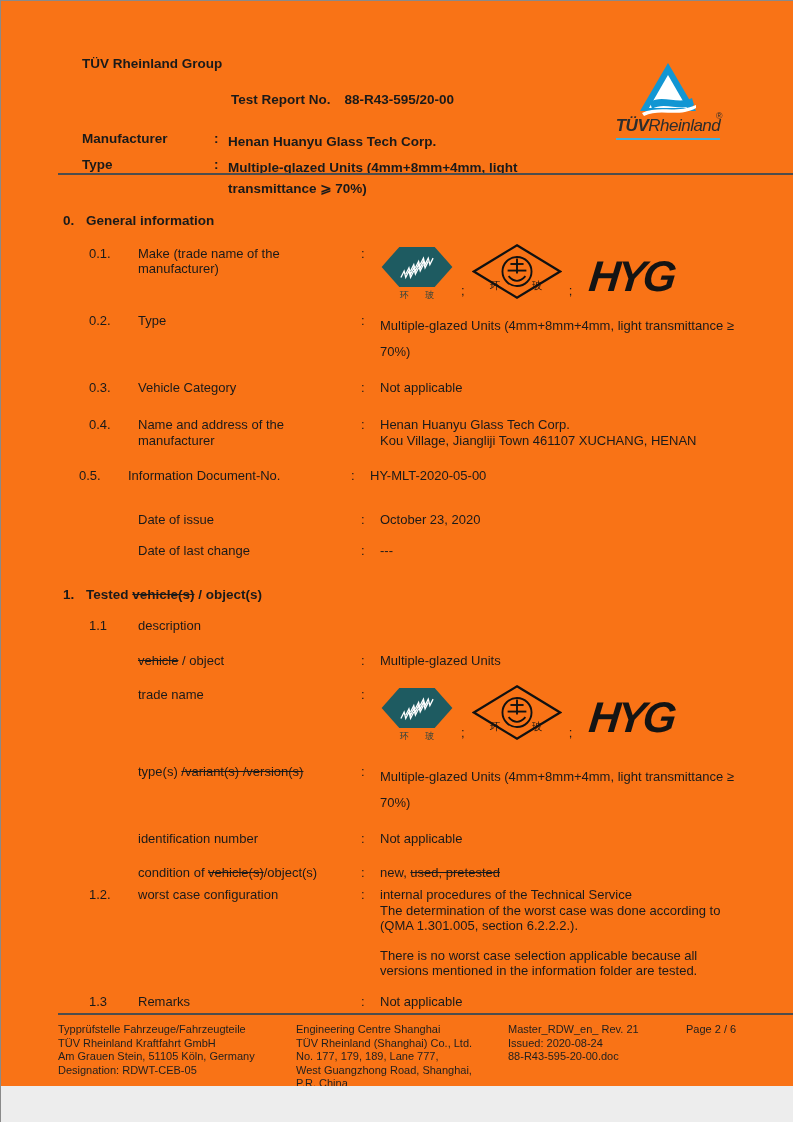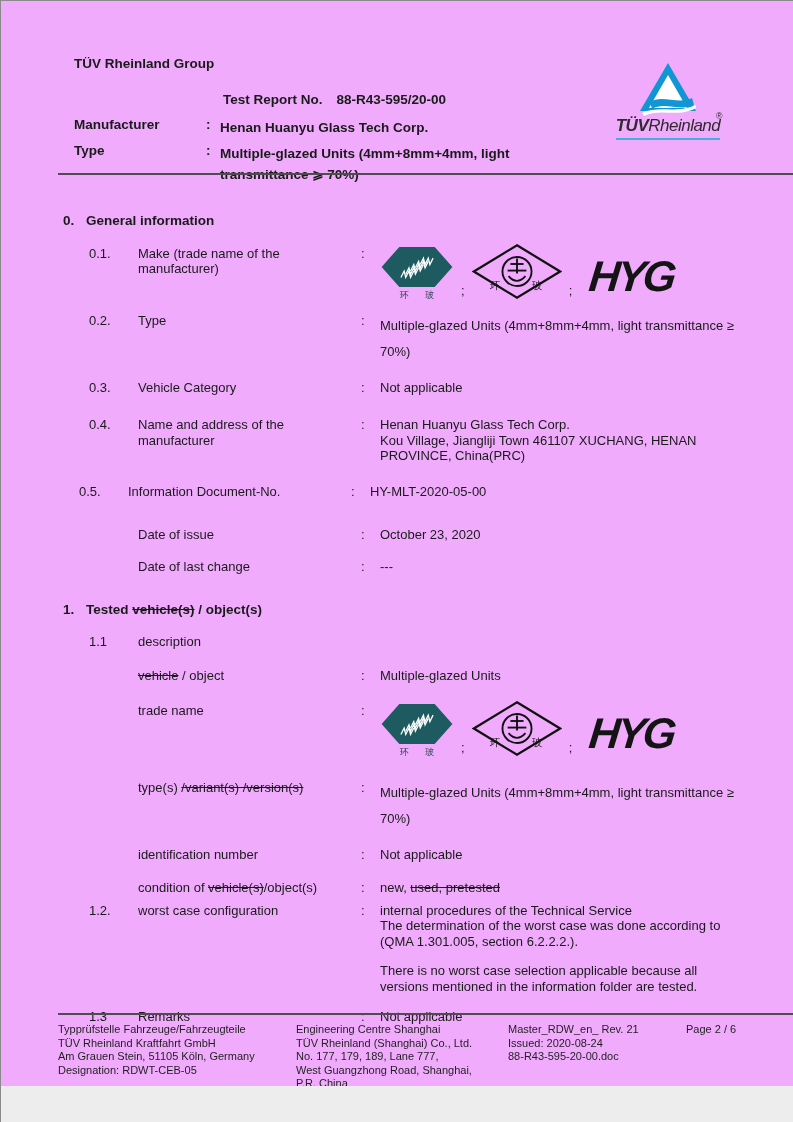--- a/index.html
+++ b/index.html
@@ -1,28 +1,28 @@
 <!DOCTYPE html>
 <html><head>
 <meta charset="utf-8">
 <style>
   html,body { margin:0; padding:0; background:#d8d8d8; }
   .page {
     position:relative; width:793px; height:1122px; margin:0 auto;
-    background:#f0abfc; box-sizing:border-box;
+    background:#f97316; box-sizing:border-box;
     border-top:1px solid #8a8a8a; border-left:1px solid #8a8a8a;
     font-family:"Liberation Sans", sans-serif;
-    font-size:13px; line-height:15.5px; color:#1a1a1a; overflow:hidden;
+    font-size:13px; line-height:15.5px; color:#1a1a1a; overflow:hidden;padding-left:8px;
   }
   
   .header { position:relative; padding:55px 0 0 73px; }
   .group-title { font-size:13.5px; font-weight:bold; }
   .report-line { margin:20px 0 0 149px; font-size:13.5px; font-weight:bold; }
   .report-no { margin-left:14px; }
-  .hrow { display:flex; font-size:13.5px; font-weight:bold; margin-top:10px; }
+  .hrow { display:flex; font-size:13.5px; font-weight:bold; margin-top:24px; }
   .hrow.type { margin-top:5px; }
   .hlabel { width:132px; }
   .hcolon { width:14px; }
   .hvalue { width:330px; line-height:21px; }
   .tuv-logo { position:absolute; top:60px; right:64px; width:122px; text-align:center;font-style:italic; }
   .tuv-logo svg { width:62px; height:56px; display:block; margin:0 auto; }
   .brand-wrap { position:relative; display:inline-block; margin-top:1px; white-space:nowrap; }
   .brand-bold { font-size:17px; font-weight:bold; color:#2d2d2d; letter-spacing:-0.5px; }
   .brand-light { font-size:17px; color:#2d2d2d; letter-spacing:-0.5px; }
   .brand-reg { position:absolute; top:-9px; right:-2px; font-size:9px; color:#2d2d2d; }
@@ -165,21 +165,20 @@
       <div class="c-value">Not applicable</div>
     </div>
 
     <div class="srow mt-04">
       <div>0.4.</div>
       <div class="c-label">Name and address of the manufacturer</div>
       <div>:</div>
       <div class="c-value">
         <div>Henan Huanyu Glass Tech Corp.</div>
         <div>Kou Village, Jiangliji Town 461107 XUCHANG, HENAN</div>
-        <div>PROVINCE, China(PRC)</div>
       </div>
     </div>
 
     <div class="srow mt-05">
       <div>0.5.</div>
       <div class="c-label">Information Document-No.</div>
       <div>:</div>
       <div class="c-value">HY-MLT-2020-05-00</div>
     </div>
 

